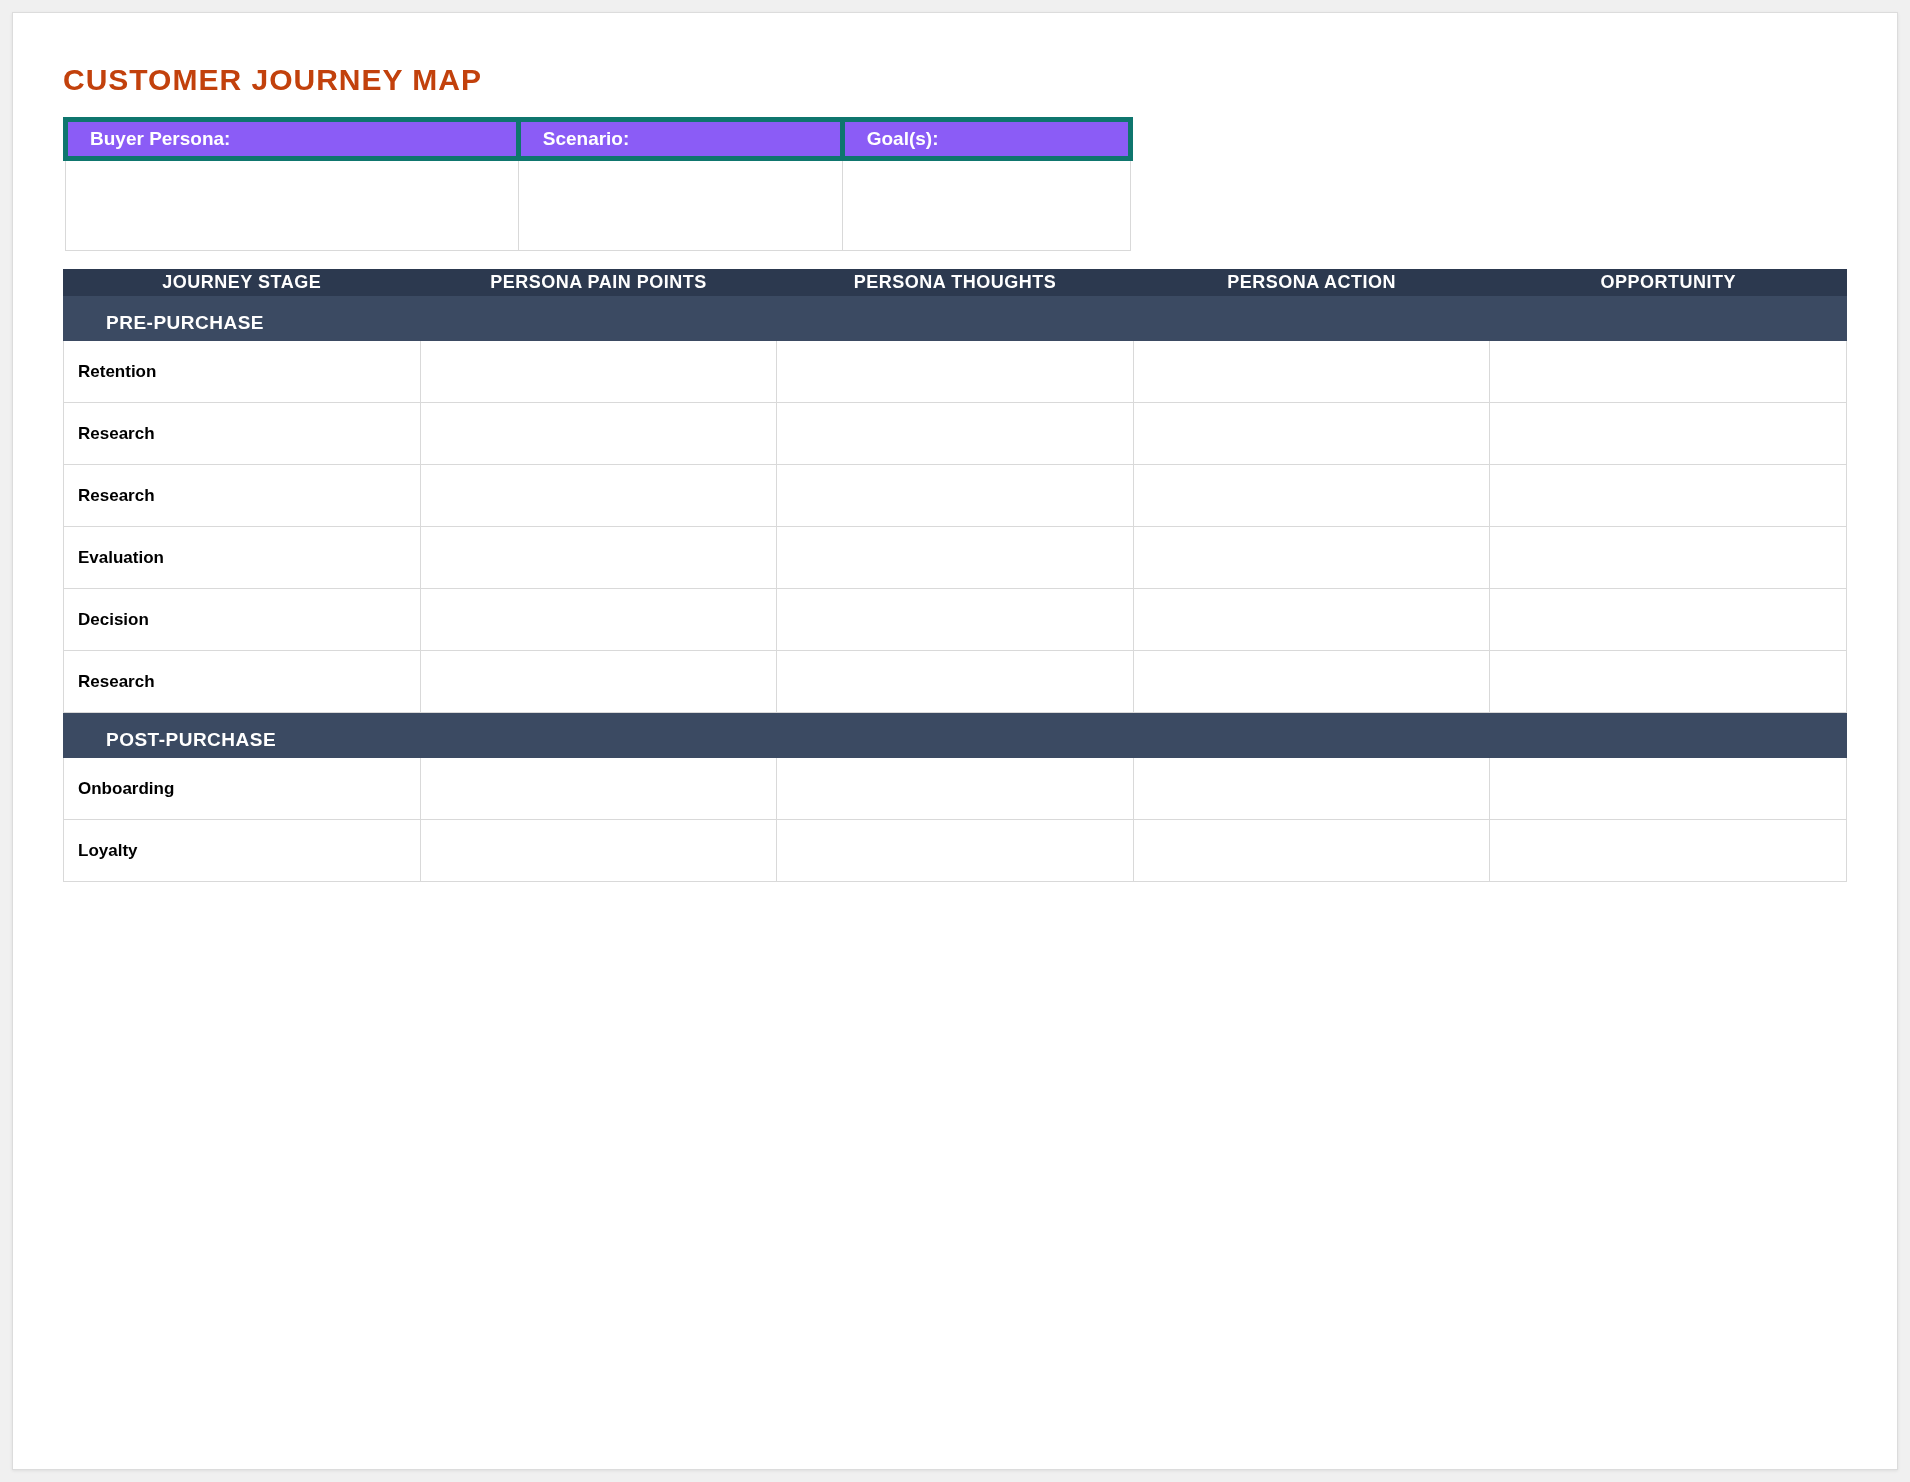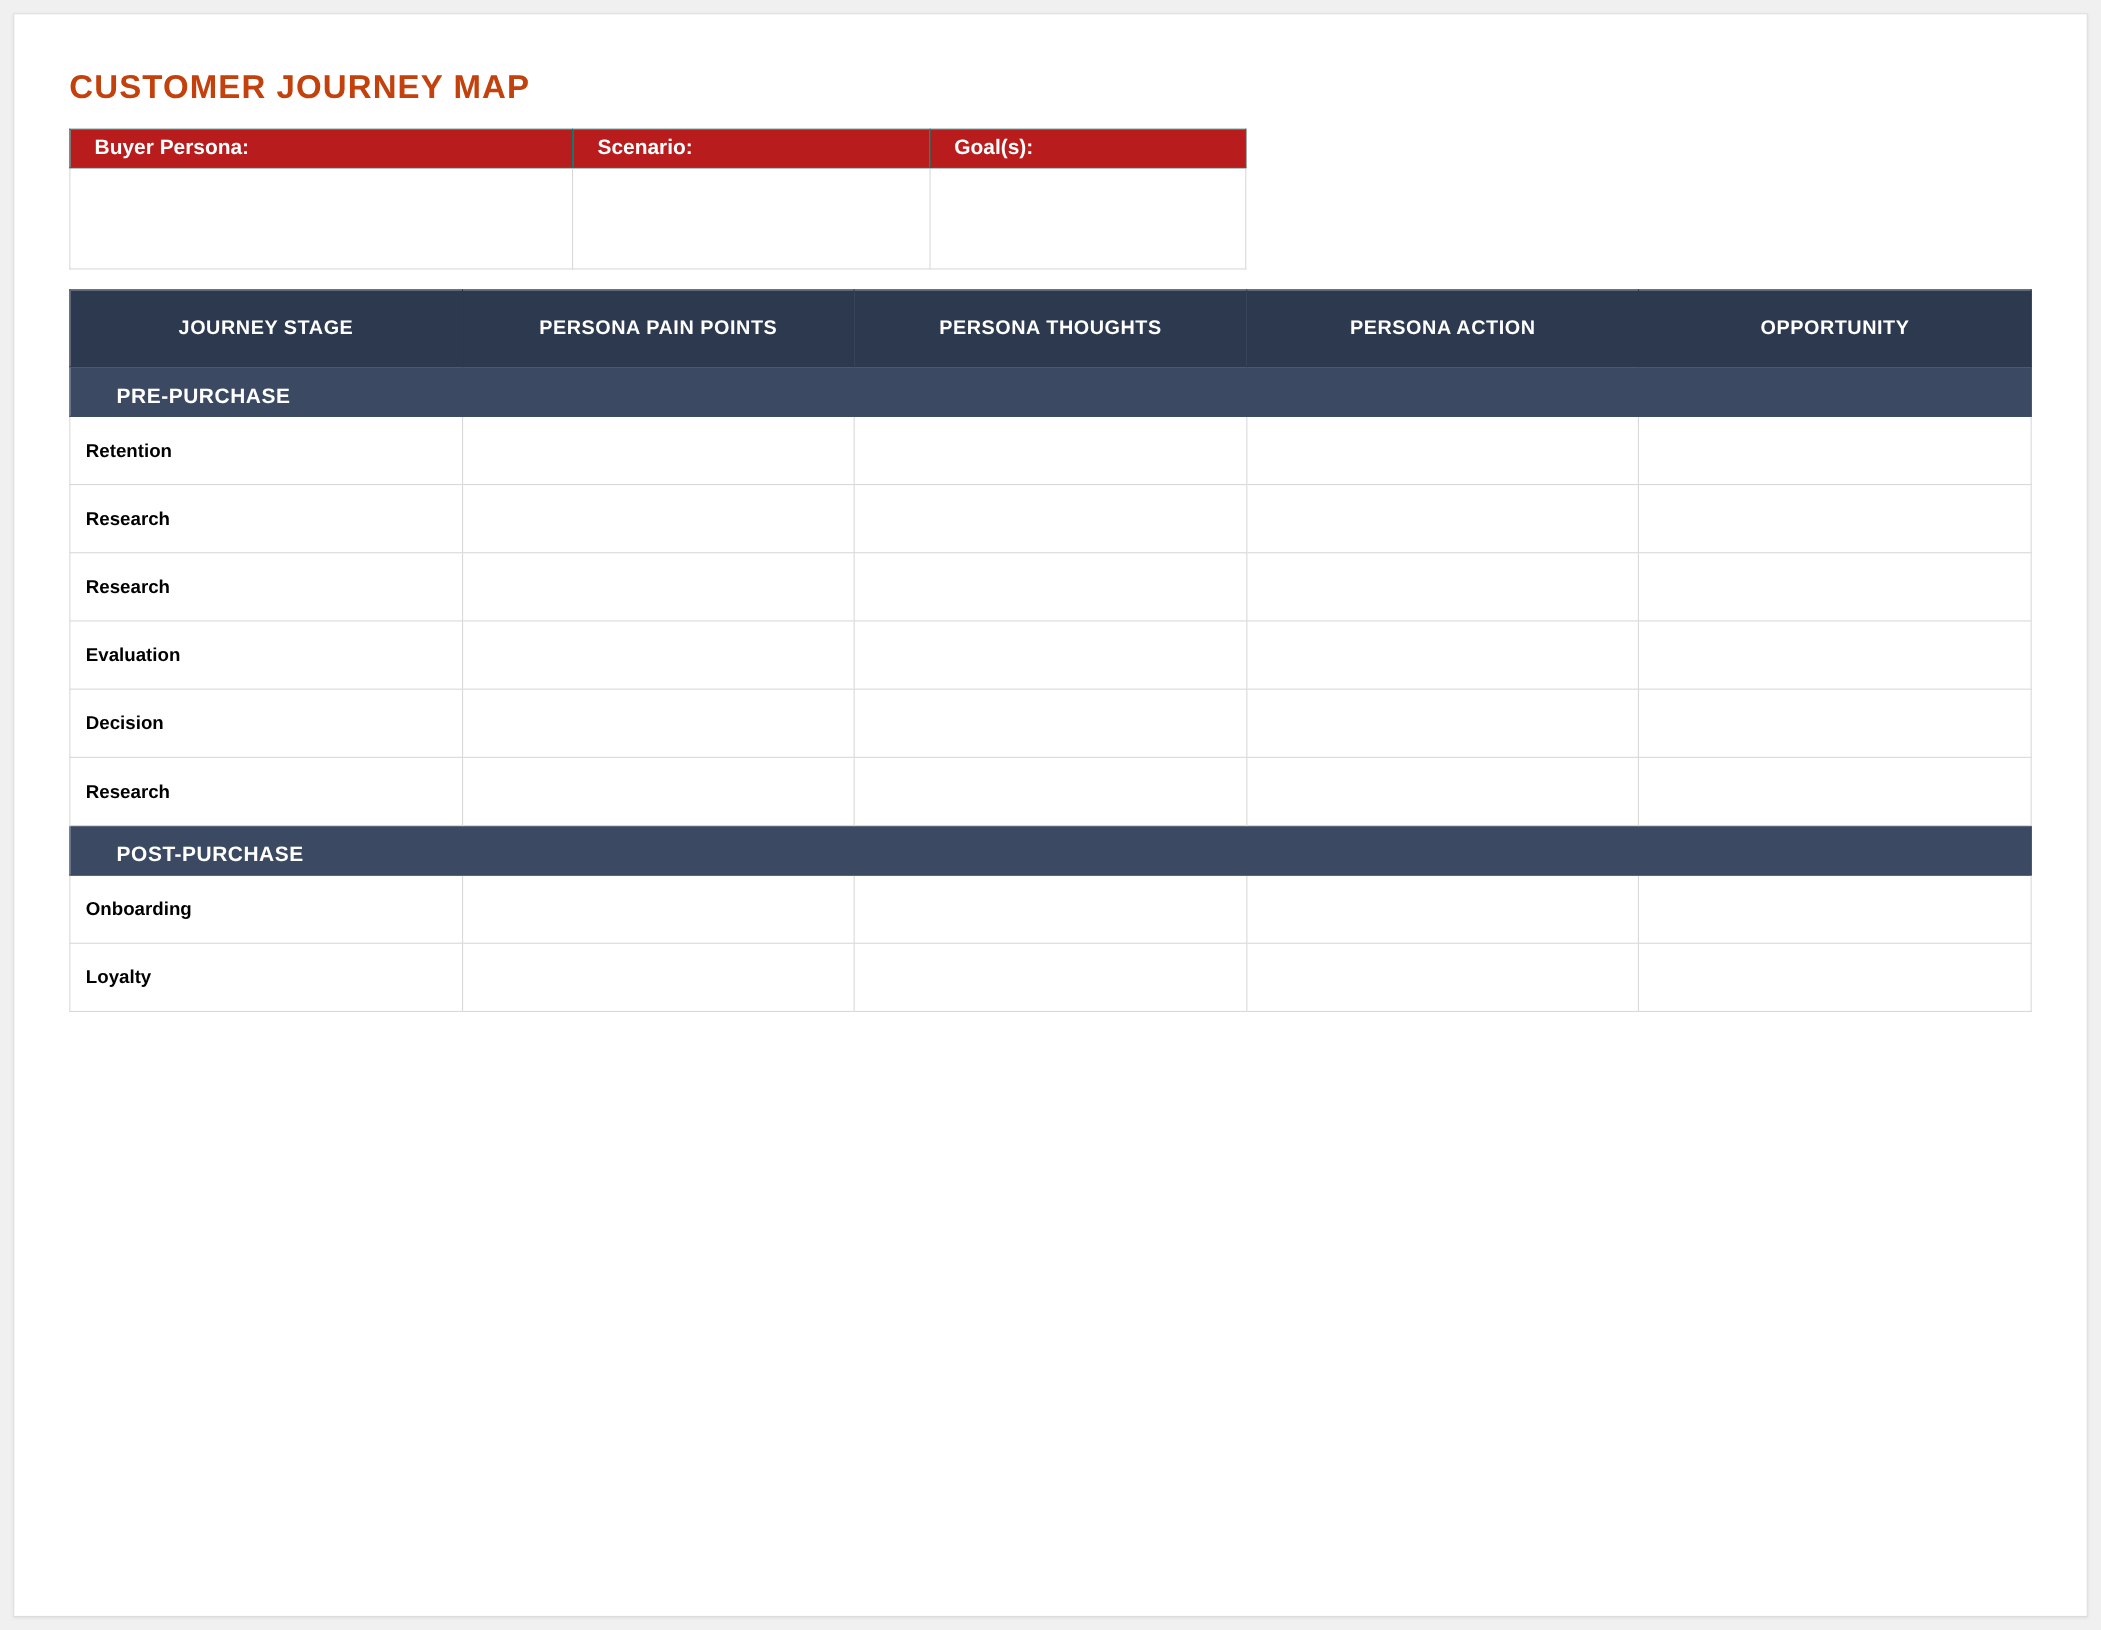--- a/index.html
+++ b/index.html
@@ -23,27 +23,27 @@
     color: #c2410c;
     margin-bottom: 20px;
   }
   
   .info-table {
     border-collapse: collapse;
     width: 60%;
     margin-bottom: 18px;
   }
   .info-table th {
-    background: #b91c1c;
+    background: #8b5cf6;
     color: #ffffff;
     font-size: 19px;
     font-weight: 700;
     text-align: left;
     padding: 6px 22px 6px 22px;
-    border: 1px solid #0f766e;
+    border: 5px solid #0f766e;
   }
   .info-table td {
     border: 1px solid #d9d9d9;
     height: 92px;
     background: #ffffff;
     padding: 8px 12px;
     font-size: 15px;
   }
   
   .journey-table {
@@ -51,21 +51,21 @@
     width: 100%;
     table-layout: fixed;
   }
   .journey-table th {
     background: #2c394f;
     color: #ffffff;
     font-size: 18px;
     font-weight: 700;
     letter-spacing: 0.5px;
     text-align: center;
-    padding: 24px 8px;
+    padding: 2px 8px;
     border: 1px solid #2c394f;
   }
   .journey-table .section-header td {
     background: #3b4a62;
     color: #ffffff;
     font-size: 19px;
     font-weight: 700;
     letter-spacing: 0.5px;
     padding: 16px 8px 6px 42px;
     border: 1px solid #3b4a62;

